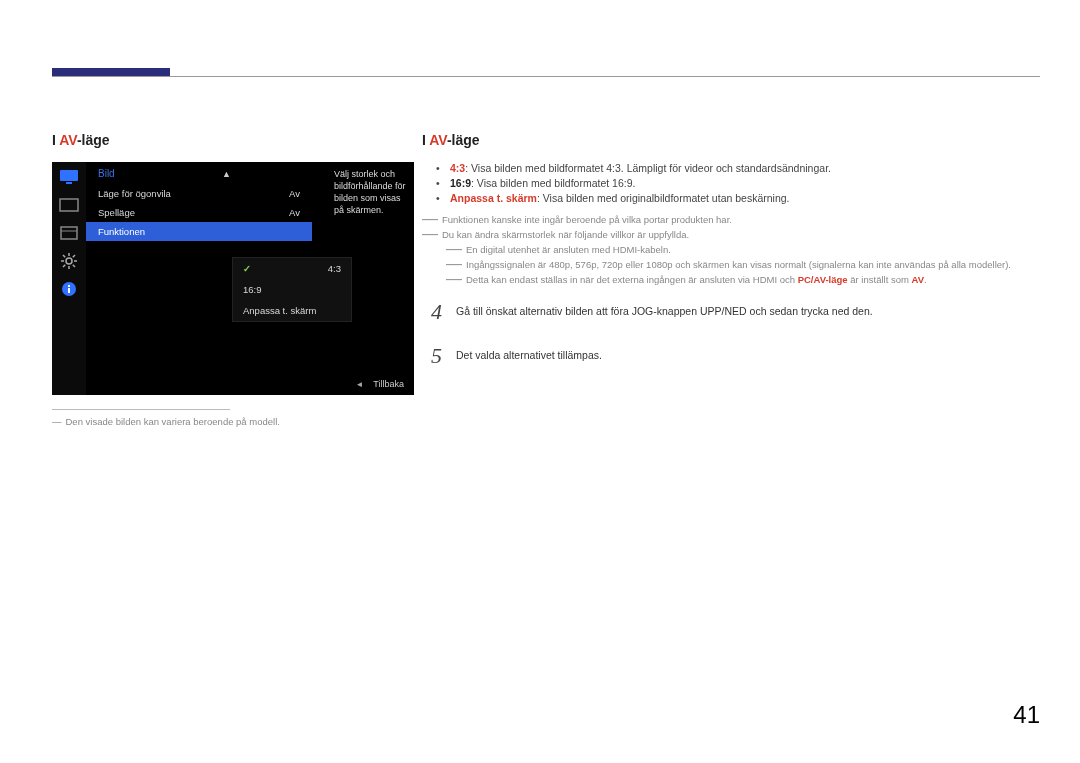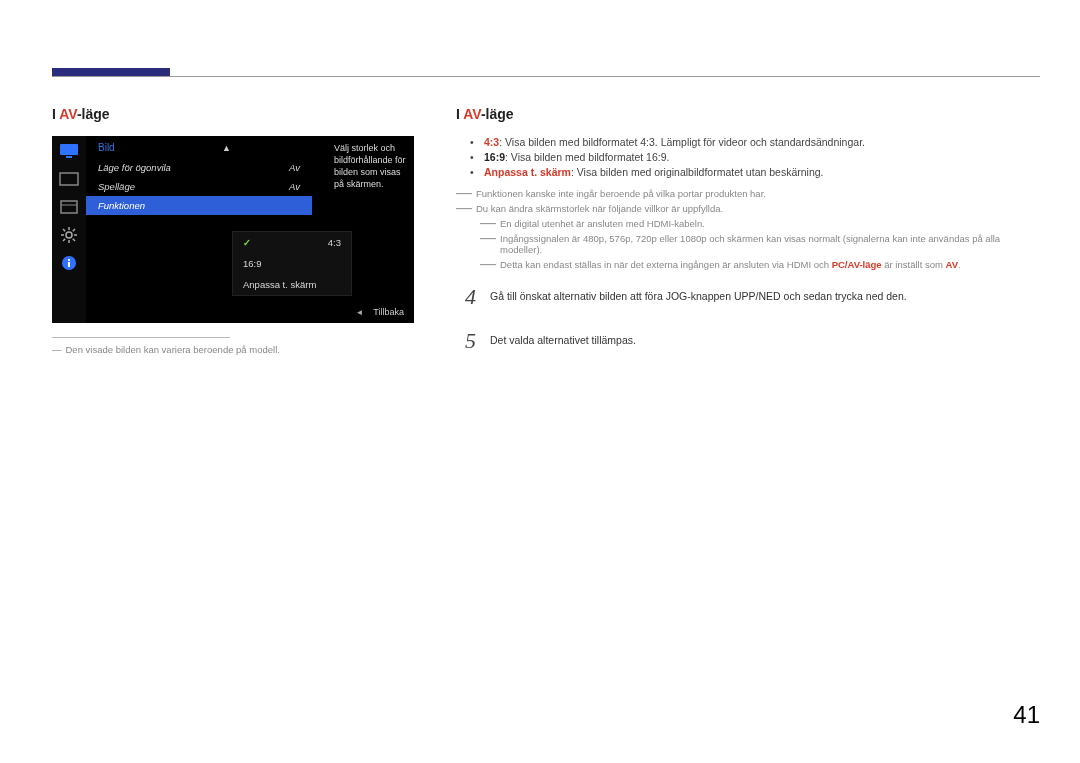--- a/index.html
+++ b/index.html
@@ -2,36 +2,36 @@
 <html><head>
 <meta charset="utf-8">
 <style>
   * { box-sizing: border-box; margin: 0; padding: 0; }
   html, body { width: 1080px; height: 763px; background: #fff; font-family: Arial, Helvetica, sans-serif; color: #333; }
   .page { position: relative; width: 1080px; height: 763px; padding: 40px 40px 0 52px; }
   .top-rule { position: absolute; left: 52px; right: 40px; top: 58px; height: 28px; }
   .top-rule .thin { position: absolute; left: 0; right: 0; top: 18px; border-top: 1px solid #999; }
   .top-rule .thick { position: absolute; left: 0; top: 10px; width: 118px; height: 9px; background: #2a2e7a; }
 
-  .cols { display: flex; gap: 34px; margin-top: 66px; }
+  .cols { display: flex; margin-top: 92px; }
   .col-left { width: 370px; }
   .col-right { flex: 1; }
 
   h3.sec { font-size: 14px; font-weight: bold; color: #222; margin-bottom: 14px; }
   h3.sec .accent { color: #d83a2a; }
 
   
-  .osd { width: 362px; height: 187px; background: #000; color: #e6e6e6; font-size: 10px; position: relative; padding-left: 25px; }
+  .osd { width: 362px; height: 233px; background: #000; color: #e6e6e6; font-size: 10px; position: relative; padding-left: 25px; }
   .osd-sidebar { position: absolute; left: 0; top: 0; bottom: 0; width: 34px; background: #0b0b0b; display: flex; flex-direction: column; align-items: center; padding-top: 6px; gap: 10px; }
   .ico { width: 22px; height: 18px; display: flex; align-items: center; justify-content: center; }
   .ico svg { display: block; }
 
   .osd-main { position: absolute; left: 34px; top: 0; right: 0; height: 100%; }
   .osd-title { padding: 6px 10px 4px 12px; color: #3a73e6; font-size: 10px; }
-  .osd-list { position: absolute; left: 0; top: 22px; width: 226px; font-style: italic; }
+  .osd-list { position: absolute; left: 0; top: 22px; width: 226px; }
   .osd-row { display: flex; justify-content: space-between; align-items: center; height: 19px; padding: 0 12px; color: #d8d8d8; font-size: 9.5px; }
   .osd-row.sel { background: #2e5fd9; color: #fff; }
   .osd-arrow-up { position: absolute; left: 136px; top: 7px; font-size: 9px; color: #ccc; }
 
   .osd-sub { position: absolute; left: 146px; top: 95px; width: 120px; background: #111; border: 1px solid #222; }
   .osd-sub .osd-row { height: 21px; padding: 0 10px; }
   .osd-sub .check { color: #83d94e; margin-right: 6px; font-weight: bold; }
   .osd-sub .first { display: flex; align-items: center; }
 
   .osd-help { position: absolute; right: 0; top: 0; width: 88px; padding: 6px 8px; font-size: 9px; line-height: 1.35; color: #dcdcdc; }

